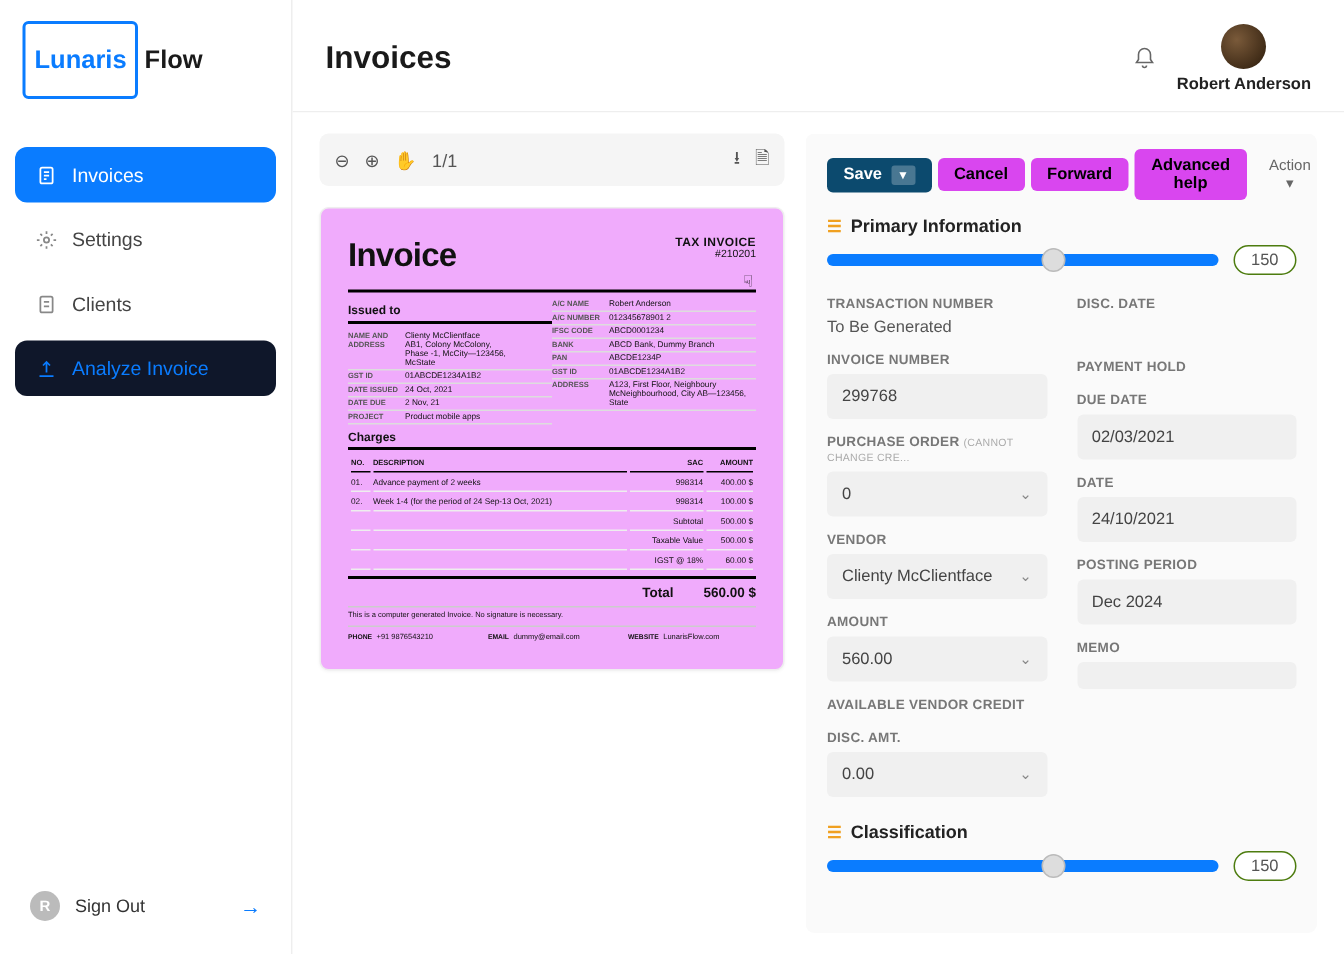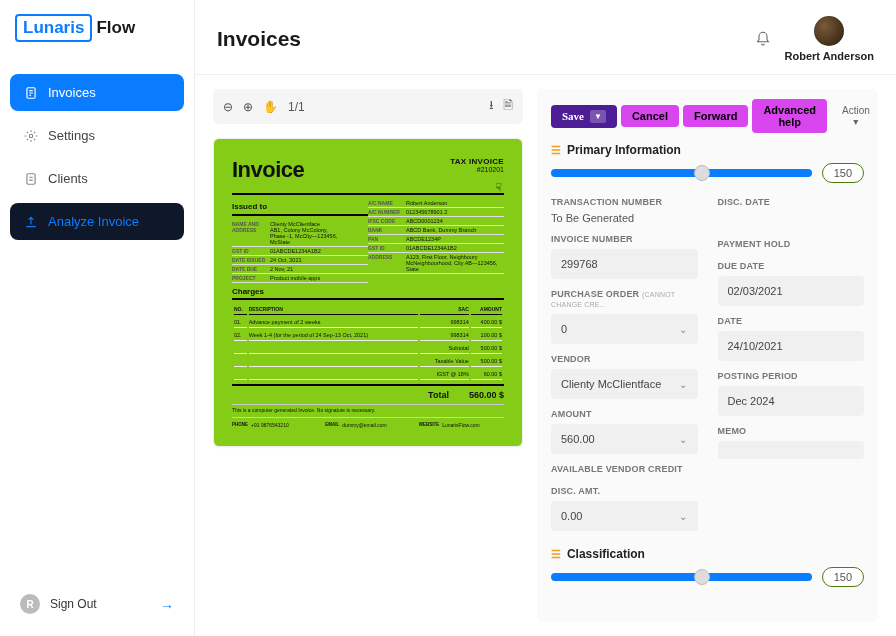--- a/index.html
+++ b/index.html
@@ -1,20 +1,20 @@
 <!DOCTYPE html>
 <html><head>
 <meta charset="utf-8">
 <style>
 * { margin: 0; padding: 0; box-sizing: border-box; }
 body { font-family: -apple-system, BlinkMacSystemFont, 'Segoe UI', Arial, sans-serif; background: #fff; width: 896px; height: 636px; overflow: hidden; color: #1a1a1a; }
 .app { display: flex; height: 636px; }
 .sidebar { width: 195px; border-right: 1px solid #eee; display: flex; flex-direction: column; padding: 14px 10px; }
 .logo { display: flex; align-items: center; gap: 2px; margin-bottom: 32px; padding: 0 5px; }
-.logo-box { border: 2px solid #0a7cff; border-radius: 4px; padding: 2px 6px; font-size: 17px; font-weight: 600; color: #0a7cff; }
+.logo-box { border: 2px solid #0a7cff; border-radius: 4px; padding: 14px 6px; font-size: 17px; font-weight: 600; color: #0a7cff; }
 .logo-text { font-size: 17px; font-weight: 600; color: #1a1a1a; margin-left: 2px;}
 .nav { display: flex; flex-direction: column; gap: 6px; }
 .nav-item { display: flex; align-items: center; gap: 10px; padding: 11px 14px; border-radius: 8px; font-size: 13px; color: #444; cursor: pointer; }
 .nav-item.active { background: #0a7cff; color: #fff; }
 .nav-item.highlight { background: #0f172a; color: #0a7cff; font-weight: 500;}
 .nav-icon { width: 14px; height: 14px; display: inline-flex; align-items: center; justify-content: center; font-size: 13px; }
 .nav-item.active .nav-icon svg path, .nav-item.active .nav-icon svg rect { stroke: #fff; }
 .signout { margin-top: auto; display: flex; align-items: center; gap: 10px; padding: 8px 10px; font-size: 12px; color: #333; }
 .signout .avatar-sm { width: 20px; height: 20px; border-radius: 50%; background: #bbb; display: flex; align-items: center; justify-content: center; color: #fff; font-size: 10px; font-weight: 600;}
 .signout .arrow { margin-left: auto; color: #0a7cff; font-size: 14px; }
@@ -25,21 +25,21 @@
 .topbar-right { margin-left: auto; display: flex; align-items: center; gap: 14px; }
 .bell { font-size: 15px; color: #666; }
 .user-block { display: flex; flex-direction: column; align-items: center; gap: 4px;}
 .avatar { width: 30px; height: 30px; border-radius: 50%; background: radial-gradient(circle at 35% 35%, #7a5a3a, #2a1a0a); }
 .user-name { font-size: 11px; font-weight: 600; color: #222;}
 
 .content { flex: 1; display: flex; gap: 14px; padding: 14px 18px; overflow: hidden; background: #fff;}
 .preview-col { width: 310px; display: flex; flex-direction: column; }
 .preview-toolbar { background: #f5f5f5; border-radius: 6px; padding: 7px 10px; display: flex; align-items: center; gap: 10px; font-size: 12px; color: #555; margin-bottom: 14px;}
 .preview-toolbar .spacer { flex: 1; }
-.doc { background: #84cc16; border: 1px solid #eee; border-radius: 6px; padding: 18px 18px; box-shadow: 0 1px 2px rgba(0,0,0,0.04); position: relative; font-size: 6.5px; color: #111;}
+.doc { background: #f0abfc; border: 1px solid #eee; border-radius: 6px; padding: 18px 18px; box-shadow: 0 1px 2px rgba(0,0,0,0.04); position: relative; font-size: 6.5px; color: #111;}
 .doc-title { font-size: 22px; font-weight: 800; letter-spacing: -0.5px;}
 .doc-topright { position: absolute; top: 18px; right: 18px; text-align: right; font-size: 7px;}
 .doc-topright .tax { font-weight: 700; font-size: 8px; letter-spacing: 0.3px;}
 .doc-topright .num { font-size: 7px; }
 .doc-cursor { position: absolute; top: 42px; right: 20px; font-size: 11px;}
 .doc hr { border: none; border-top: 2px solid #000; margin: 10px 0 4px;}
 .doc-sections { display: flex; gap: 0;}
 .doc-section { flex: 1; }
 .doc-section h4 { font-size: 8px; font-weight: 700; padding: 3px 0; border-bottom: 2px solid #000; margin-bottom: 4px;}
 .doc-row { display: flex; padding: 1px 0; border-bottom: 1px solid #ddd; }
@@ -52,21 +52,21 @@
 .doc-table .r { text-align: right; }
 .doc-total { display: flex; justify-content: flex-end; gap: 20px; font-weight: 800; font-size: 9px; border-top: 2px solid #000; padding-top: 4px; margin-top: 2px;}
 .doc-footer-note { font-size: 5px; padding: 2px 0 4px; border-bottom: 1px solid #ccc; border-top: 1px solid #ccc; margin-top: 4px;}
 .doc-contacts { display: flex; gap: 8px; font-size: 5px; padding-top: 4px;}
 .doc-contacts > div { flex: 1; display: flex; gap: 3px;}
 .doc-contacts .clbl { font-weight: 700; text-transform: uppercase; font-size: 4.5px;}
 
 .form-col { flex: 1; background: #fafafa; border-radius: 6px; padding: 10px 14px; overflow-y: auto; }
 .form-actions { display: flex; align-items: center; gap: 4px; margin-bottom: 10px;}
 .btn { padding: 5px 11px; border-radius: 4px; font-size: 11px; border: none; background: #d946ef; cursor: pointer; font-weight: 600;}
-.btn.primary { background: #4c1d95; color: #fff; display: flex; align-items: center; gap: 6px; font-family: Liberation Serif, serif;}
+.btn.primary { background: #0c4a6e; color: #fff; display: flex; align-items: center; gap: 6px;}
 .btn.primary .caret { font-size: 8px; background: rgba(255,255,255,0.25); padding: 2px 4px; border-radius: 2px;}
 .btn.link { background: transparent; color: #666; font-size: 10px; font-weight: 400;}
 .section-header { display: flex; align-items: center; gap: 6px; font-size: 12px; font-weight: 700; color: #222; margin: 6px 0;}
 .sec-icon { color: #f0a020; font-size: 11px;}
 .slider-row { display: flex; align-items: center; gap: 10px; margin-bottom: 14px;}
 .slider { flex: 1; height: 8px; background: #0a7cff; border-radius: 4px; position: relative;}
 .slider .thumb { position: absolute; top: -4px; left: 55%; width: 16px; height: 16px; background: #ddd; border: 1px solid #bbb; border-radius: 50%;}
 .slider-val { background: #fff; border: 1px solid #4d7c0f; border-radius: 14px; padding: 3px 11px; font-size: 11px; color: #555; min-width: 34px; text-align: center;}
 
 .form-grid { display: flex; gap: 20px;}

